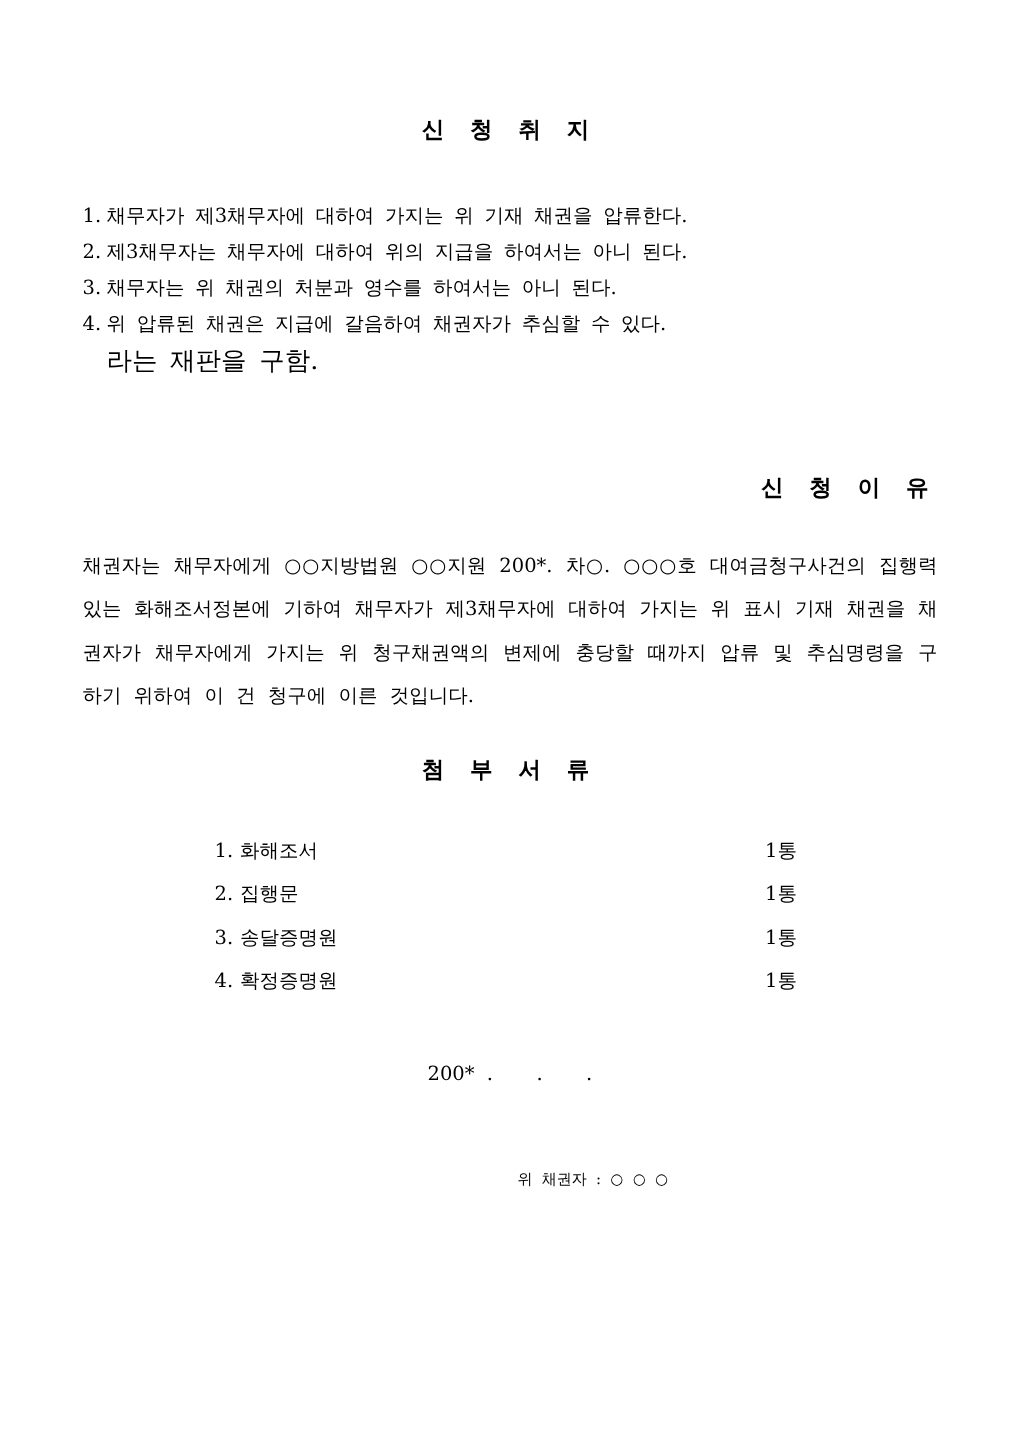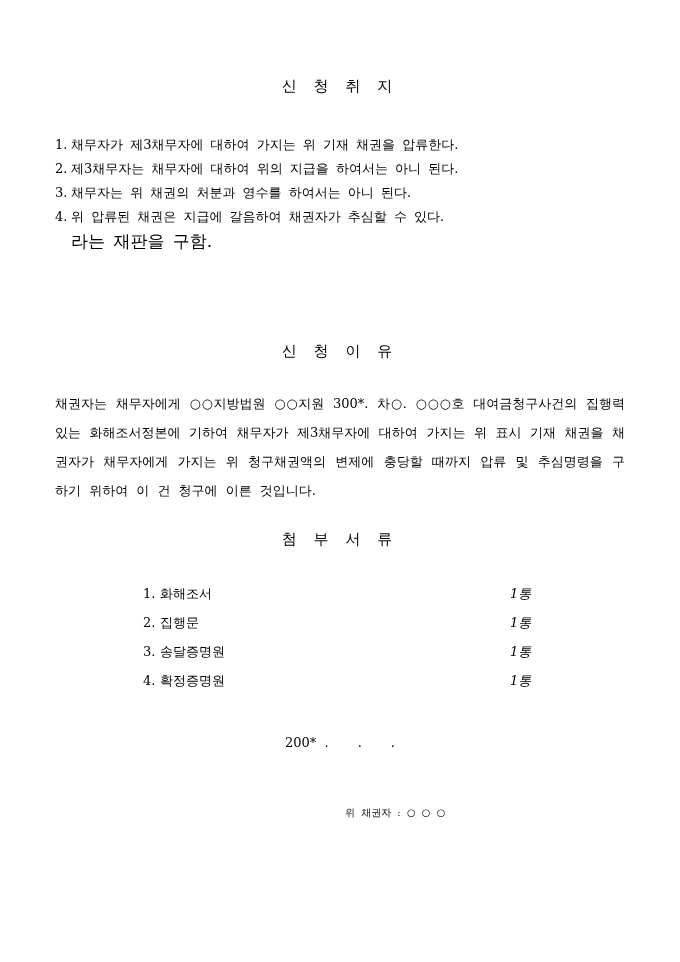--- a/index.html
+++ b/index.html
@@ -11,21 +11,21 @@
     color: #000000;
     overflow: hidden;
   }
   .page {
     width: 680px;
     height: 962px;
     padding: 78px 55px 0 55px;
   }
   .section-title {
     text-align: center;
-    font-weight: normal;
+    font-weight: bold;
     font-size: 15px;
     letter-spacing: 6px;
     line-height: 16px;
   }
   
   .order-list { margin-top: 39px; }
   .order-item {
     display: flex;
     font-size: 13px;
     line-height: 24px;
@@ -36,21 +36,21 @@
     flex: 0 0 16px;
   }
   .order-text { flex: 1; }
   .order-closing {
     font-size: 17px;
     line-height: 24px;
     padding-left: 16px;
     word-spacing: 3px;
   }
   
-  .reason-title { margin-top: 90px; }
+  .reason-title { margin-top: 64px; text-align: right; }
   .reason-body {
     margin-top: 30px;
     font-size: 13px;
     line-height: 29px;
     text-align: justify;
     word-break: break-all;
     word-spacing: 4px;
   }
   
   .attach-title { margin-top: 26px; }
@@ -62,21 +62,21 @@
   }
   .attach-left {
     margin-left: 88px;
     width: 367px;
     display: flex;
   }
   .attach-num {
     width: 17px;
     flex: 0 0 17px;
   }
-  .attach-count { width: 110px; font-style: italic; }
+  .attach-count { width: 110px; }
   
   .date-line {
     margin-top: 40px;
     margin-left: 230px;
     font-size: 13px;
     white-space: pre;
     line-height: 15px;
   }
   .creditor-line {
     margin-top: 55px;
@@ -114,21 +114,21 @@
       <span class="order-text">채무자는 위 채권의 처분과 영수를 하여서는 아니 된다.</span>
     </div>
     <div class="order-item">
       <span class="order-num">4.</span>
       <span class="order-text">위 압류된 채권은 지급에 갈음하여 채권자가 추심할 수 있다.</span>
     </div>
     <div class="order-closing">라는 재판을 구함.</div>
   </div>
 
   <div class="section-title reason-title">신 청 이 유</div>
-  <div class="reason-body">채권자는 채무자에게 ○○지방법원 ○○지원 300*. 차○. ○○○호 대여금청구사건의 집행력있는 화해조서정본에 기하여 채무자가 제3채무자에 대하여 가지는 위 표시 기재 채권을 채권자가 채무자에게 가지는 위 청구채권액의 변제에 충당할 때까지 압류 및 추심명령을 구하기 위하여 이 건 청구에 이른 것입니다.</div>
+  <div class="reason-body">채권자는 채무자에게 ○○지방법원 ○○지원 200*. 차○. ○○○호 대여금청구사건의 집행력있는 화해조서정본에 기하여 채무자가 제3채무자에 대하여 가지는 위 표시 기재 채권을 채권자가 채무자에게 가지는 위 청구채권액의 변제에 충당할 때까지 압류 및 추심명령을 구하기 위하여 이 건 청구에 이른 것입니다.</div>
 
   <div class="section-title attach-title">첨 부 서 류</div>
 
   <div class="attach-list">
     <div class="attach-row">
       <span class="attach-left">
         <span class="attach-num">1.</span>
         <span>화해조서</span>
       </span>
       <span class="attach-count">1통</span>

